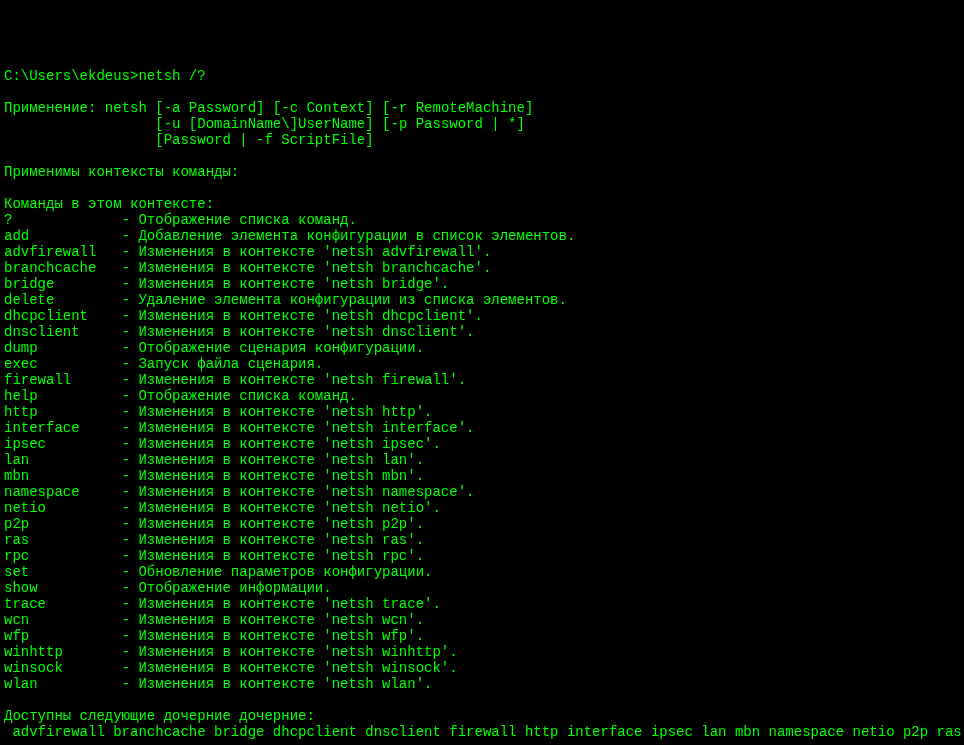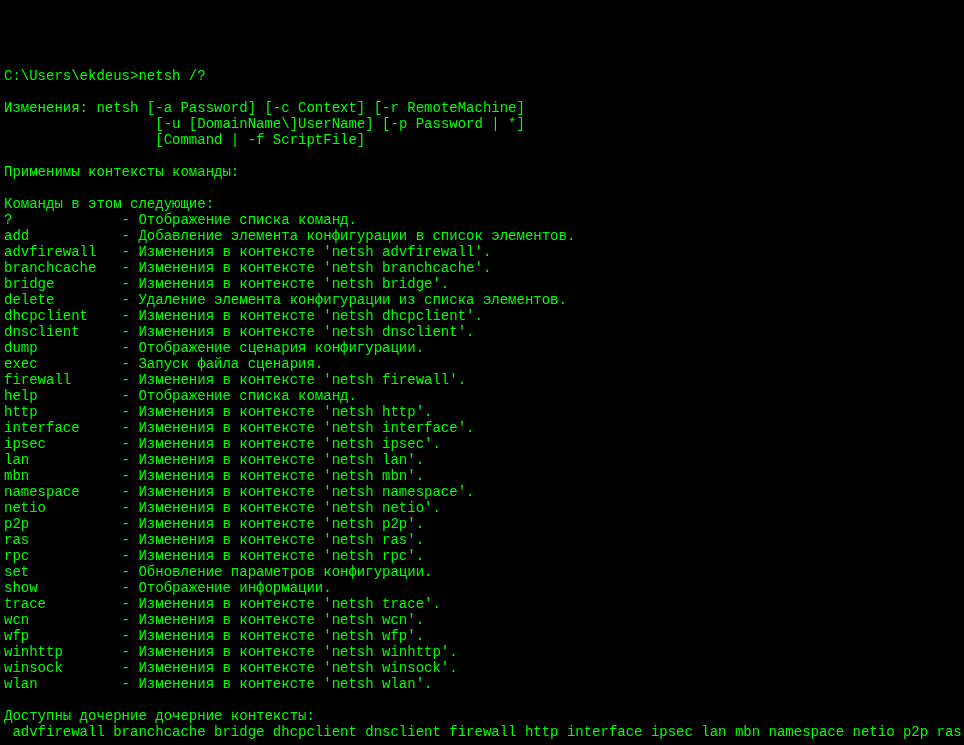--- a/index.html
+++ b/index.html
@@ -26,27 +26,27 @@
       white-space: pre;
     }
   </style>
 </head>
 <body>
 
 
 
 <div class="terminal"><span class="prompt-line"><span>C:\Users\ekdeus&gt;</span><span>netsh /?</span></span>
 
-<span><span>Изменения:</span> <span>netsh [-a Password] [-c Context] [-r RemoteMachine]</span>
+<span><span>Применение:</span> <span>netsh [-a Password] [-c Context] [-r RemoteMachine]</span>
             <span>      [-u [DomainName\]UserName] [-p Password | *]</span>
-            <span>      [Command | -f ScriptFile]</span></span>
+            <span>      [Password | -f ScriptFile]</span></span>
 
 <span>Применимы контексты команды:</span>
 
-<span>Команды в этом следующие:</span>
+<span>Команды в этом контексте:</span>
 <div id="commands-list">?             - Отображение списка команд.
 add           - Добавление элемента конфигурации в список элементов.
 advfirewall   - Изменения в контексте 'netsh advfirewall'.
 branchcache   - Изменения в контексте 'netsh branchcache'.
 bridge        - Изменения в контексте 'netsh bridge'.
 delete        - Удаление элемента конфигурации из списка элементов.
 dhcpclient    - Изменения в контексте 'netsh dhcpclient'.
 dnsclient     - Изменения в контексте 'netsh dnsclient'.
 dump          - Отображение сценария конфигурации.
 exec          - Запуск файла сценария.
@@ -63,20 +63,20 @@
 ras           - Изменения в контексте 'netsh ras'.
 rpc           - Изменения в контексте 'netsh rpc'.
 set           - Обновление параметров конфигурации.
 show          - Отображение информации.
 trace         - Изменения в контексте 'netsh trace'.
 wcn           - Изменения в контексте 'netsh wcn'.
 wfp           - Изменения в контексте 'netsh wfp'.
 winhttp       - Изменения в контексте 'netsh winhttp'.
 winsock       - Изменения в контексте 'netsh winsock'.
 wlan          - Изменения в контексте 'netsh wlan'.</div>
-<span>Доступны дочерние дочерние контексты:</span>
+<span>Доступны следующие дочерние дочерние:</span>
 <span> advfirewall branchcache bridge dhcpclient dnsclient firewall http interface ipsec lan mbn namespace netio p2p ras rpc trace wcn wfp winhttp winsock wlan</span>
 
 
 </div>
 
 
 
 
 </body></html>

